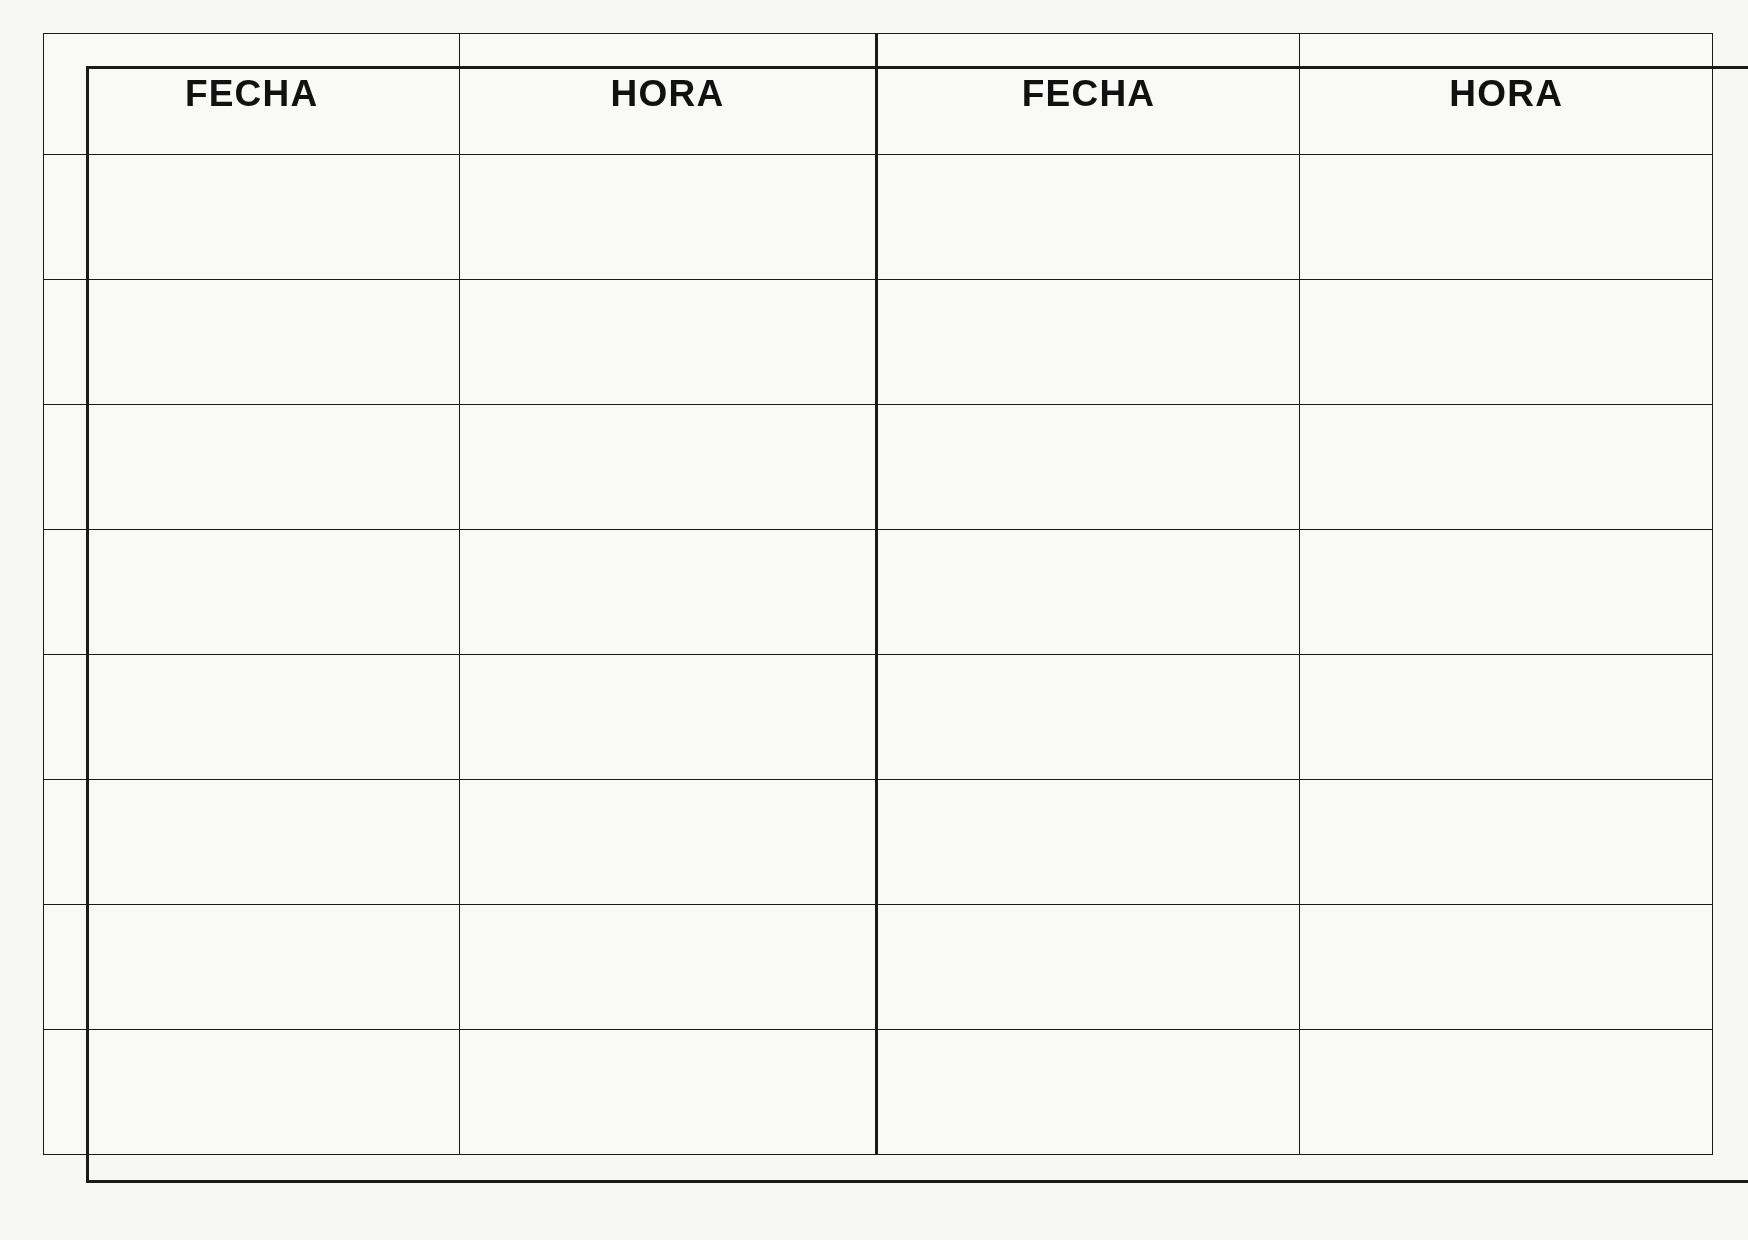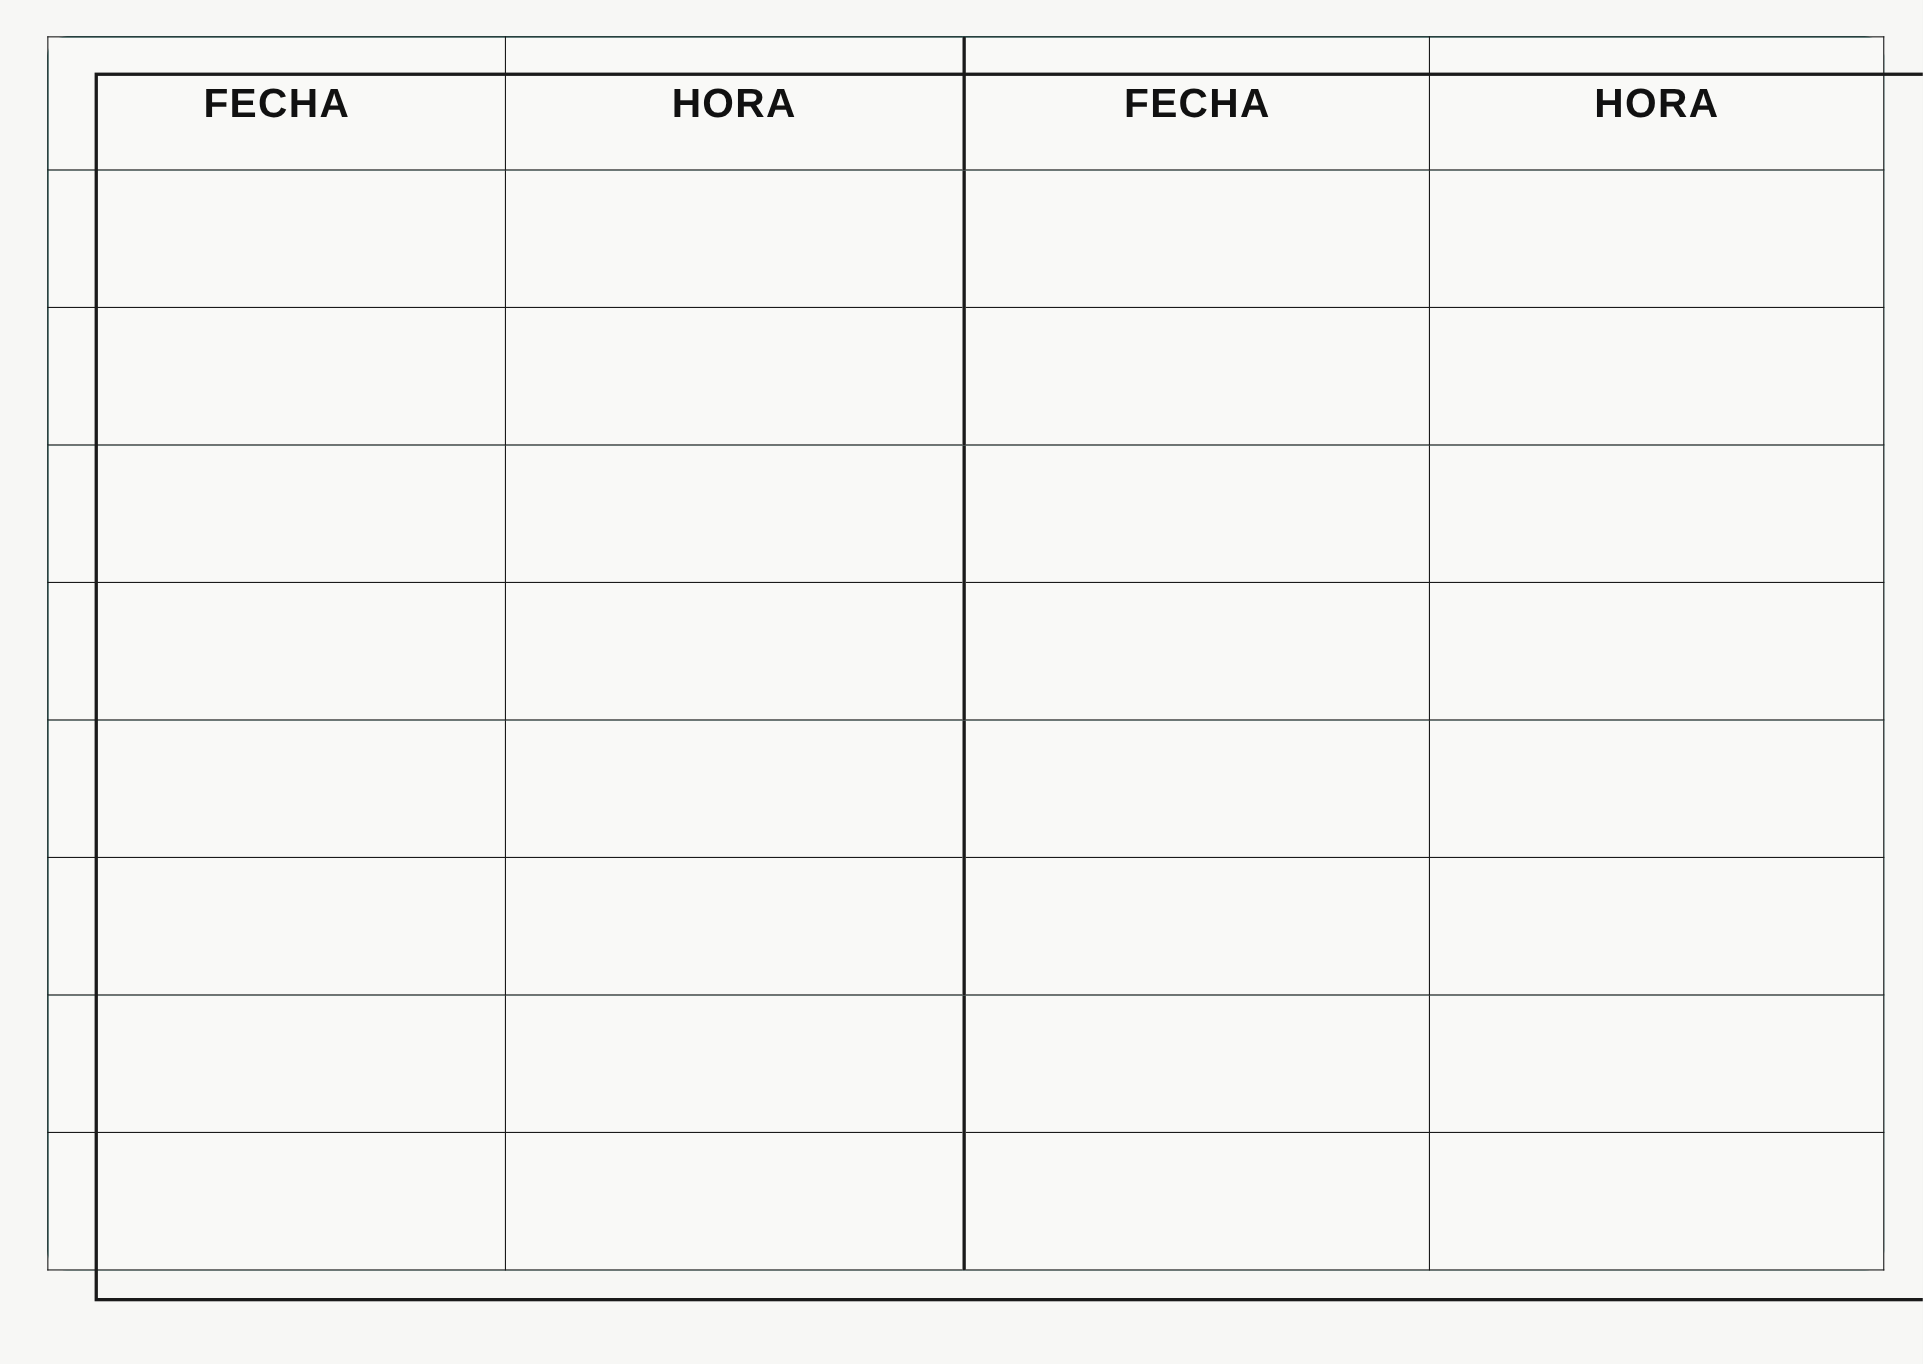--- a/index.html
+++ b/index.html
@@ -25,22 +25,21 @@
     left: 43px;
     top: 33px;
     width: 1670px;
     height: 1117px;
   }
   table.schedule {
     width: 100%;
     height: 100%;
     border-collapse: collapse;
     table-layout: fixed;
-    background: #0f766e;
-    border-radius: 18px;
+    background: #0ea5e9;
   }
   table.schedule td,
   table.schedule th {
     border: 1.5px solid #1a1a1a;
     background: #f9f9f7;
     padding: 0;
     margin: 0;
   }
   
   table.schedule {

